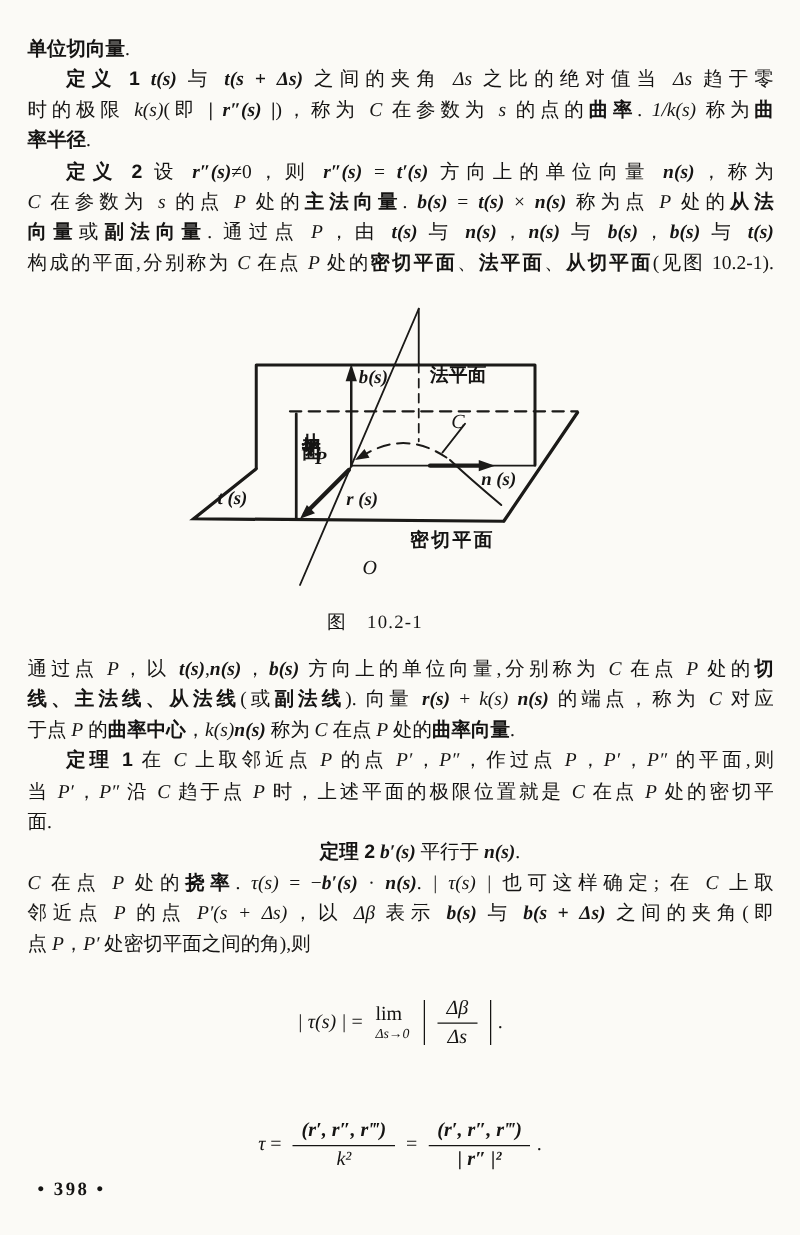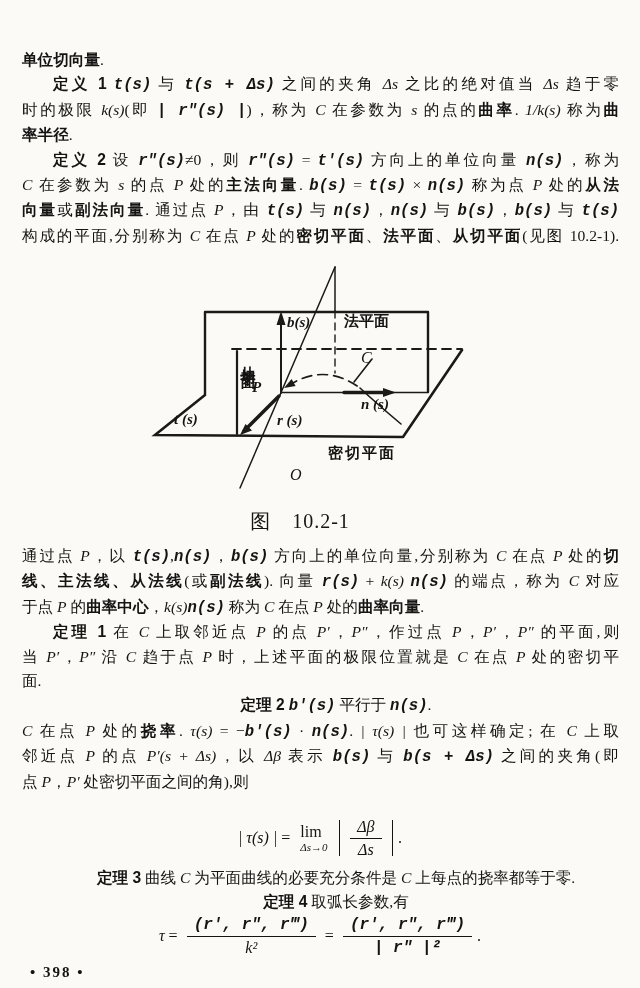--- a/index.html
+++ b/index.html
@@ -1,38 +1,38 @@
 <!DOCTYPE html>
 <html><head>
 <meta charset="utf-8">
 <title>scan</title>
 <style>
   html,body{margin:0;padding:0;}
   body{width:640px;height:988px;position:relative;overflow:hidden;
        background:#fbfaf6;
        font-family:"Liberation Serif","DejaVu Serif",serif;
        color:#151413;}
-  .page{position:absolute;inset:0;margin-top:20px;}
+  .page{position:absolute;inset:0;}
   .tblock{position:absolute;left:22px;width:597px;font-size:15.6px;line-height:24.4px;}
   .line{text-align:left;}
   .line.just{text-align:justify;text-align-last:justify;}
   .line.ind{text-indent:31px;text-align:center;}
   .b{font-weight:bold;font-family:"Liberation Sans","DejaVu Sans",sans-serif;}
   .m{font-style:italic;font-family:"Liberation Serif","DejaVu Serif",serif;}
-  .v{font-style:italic;font-weight:bold;font-family:Liberation Mono, monospace;}
+  .v{font-style:italic;font-weight:bold;font-family:Liberation Serif, serif;}
   
   .fig{position:absolute;left:140px;top:245px;width:430px;height:250px;}
   .fig svg{position:absolute;left:0;top:0;}
   .flab{position:absolute;font-size:15px;white-space:nowrap;line-height:1;}
   .flab.cn{font-weight:bold;font-family:"Liberation Sans","DejaVu Sans",sans-serif;}
   .flab.mt{font-style:italic;font-weight:bold;}
   .flab.it{font-style:italic;}
   .flab.vert{writing-mode:vertical-rl;letter-spacing:3px;height:92px;}
   .caption{position:absolute;left:0;width:600px;top:488px;text-align:center;
-           font-size:20px;letter-spacing:1px;}
+           font-size:15px;letter-spacing:1px;}
   
   .formula{position:absolute;left:0;width:640px;display:flex;justify-content:center;
            align-items:center;font-size:16px;}
   .frac{display:inline-flex;flex-direction:column;align-items:center;margin:0 5px;vertical-align:middle;}
   .frac .num{padding:0 7px 2px 7px;border-bottom:1.5px solid #151413;}
   .frac .den{padding-top:2px;}
   .lim{display:inline-flex;flex-direction:column;align-items:flex-start;margin:0 6px;line-height:1;}
   .lim .lsub{font-size:11px;margin-top:2px;}
   .vbar{display:inline-block;width:1.6px;height:36px;background:#151413;margin:0 5px;}
   .fsp{margin:0 4px;}
@@ -84,21 +84,21 @@
         <polygon points="141,46 136.5,60 145.5,60"></polygon>
         <polygon points="100,170 112,165.5 105.5,159"></polygon>
         <polygon points="144,123 151.6,114.1 155.6,121.1"></polygon>
       </g>
     </svg>
     <div class="flab mt" style="left:147px;top:50px;">b(s)</div>
     <div class="flab cn" style="left:204px;top:48px;">法平面</div>
     <div class="flab it" style="left:221px;top:85px;font-size:16px;">C</div>
     <div class="flab cn vert" style="left:101px;top:89px;">从切平面</div>
     <div class="flab it" style="left:112px;top:115px;font-weight:bold;">P</div>
-    <div class="flab mt" style="left:221px;top:132px;font-style:italic;">n (s)</div>
+    <div class="flab mt" style="left:245px;top:132px;font-style:italic;">n (s)</div>
     <div class="flab mt" style="left:34px;top:147px;text-align:center;">t (s)</div>
     <div class="flab mt" style="left:137px;top:148px;">r (s)</div>
     <div class="flab cn" style="left:188px;top:180px;letter-spacing:2px;">密切平面</div>
     <div class="flab it" style="left:150px;top:202px;font-size:16px;">O</div>
   </div>
   <div class="caption">图　10.2-1</div>
 
   <div class="tblock" style="top:524px;">
       <div class="line just"><span>通过点 </span><span class="m">P</span><span>，以 </span><span class="v">t(s)</span><span>,</span><span class="v">n(s)</span><span>，</span><span class="v">b(s)</span><span> 方向上的单位向量,分别称为 </span><span class="m">C</span><span> 在点 </span><span class="m">P</span><span> 处的</span><span class="b">切</span></div>
       <div class="line just"><span class="b">线、主法线、从法线</span><span>(或</span><span class="b">副法线</span><span>). 向量 </span><span class="v">r(s)</span><span> + </span><span class="m">k(s)</span><span> </span><span class="v">n(s)</span><span> 的端点，称为 </span><span class="m">C</span><span> 对应</span></div>
@@ -121,24 +121,20 @@
     </span>
     <span class="vbar"></span>
     <span class="frac">
       <span class="num m">Δβ</span>
       <span class="den m">Δs</span>
     </span>
     <span class="vbar"></span>
     <span>.</span>
   </div>
 
-  <div class="tblock" style="top:846px;">
-      <div class="line ind"><span class="b">定理 3</span><span>  曲线 </span><span class="m">C</span><span> 为平面曲线的必要充分条件是 </span><span class="m">C</span><span> 上每点的挠率都等于零.</span></div>
-      <div class="line ind"><span class="b">定理 4</span><span>  取弧长参数,有</span></div>
-    </div>
 
   <div class="formula" style="top:894px;height:44px;">
     <span class="m">τ</span>
     <span class="fsp">=</span>
     <span class="frac">
       <span class="num v">(r′, r″, r‴)</span>
       <span class="den m">k²</span>
     </span>
     <span class="fsp">=</span>
     <span class="frac">

